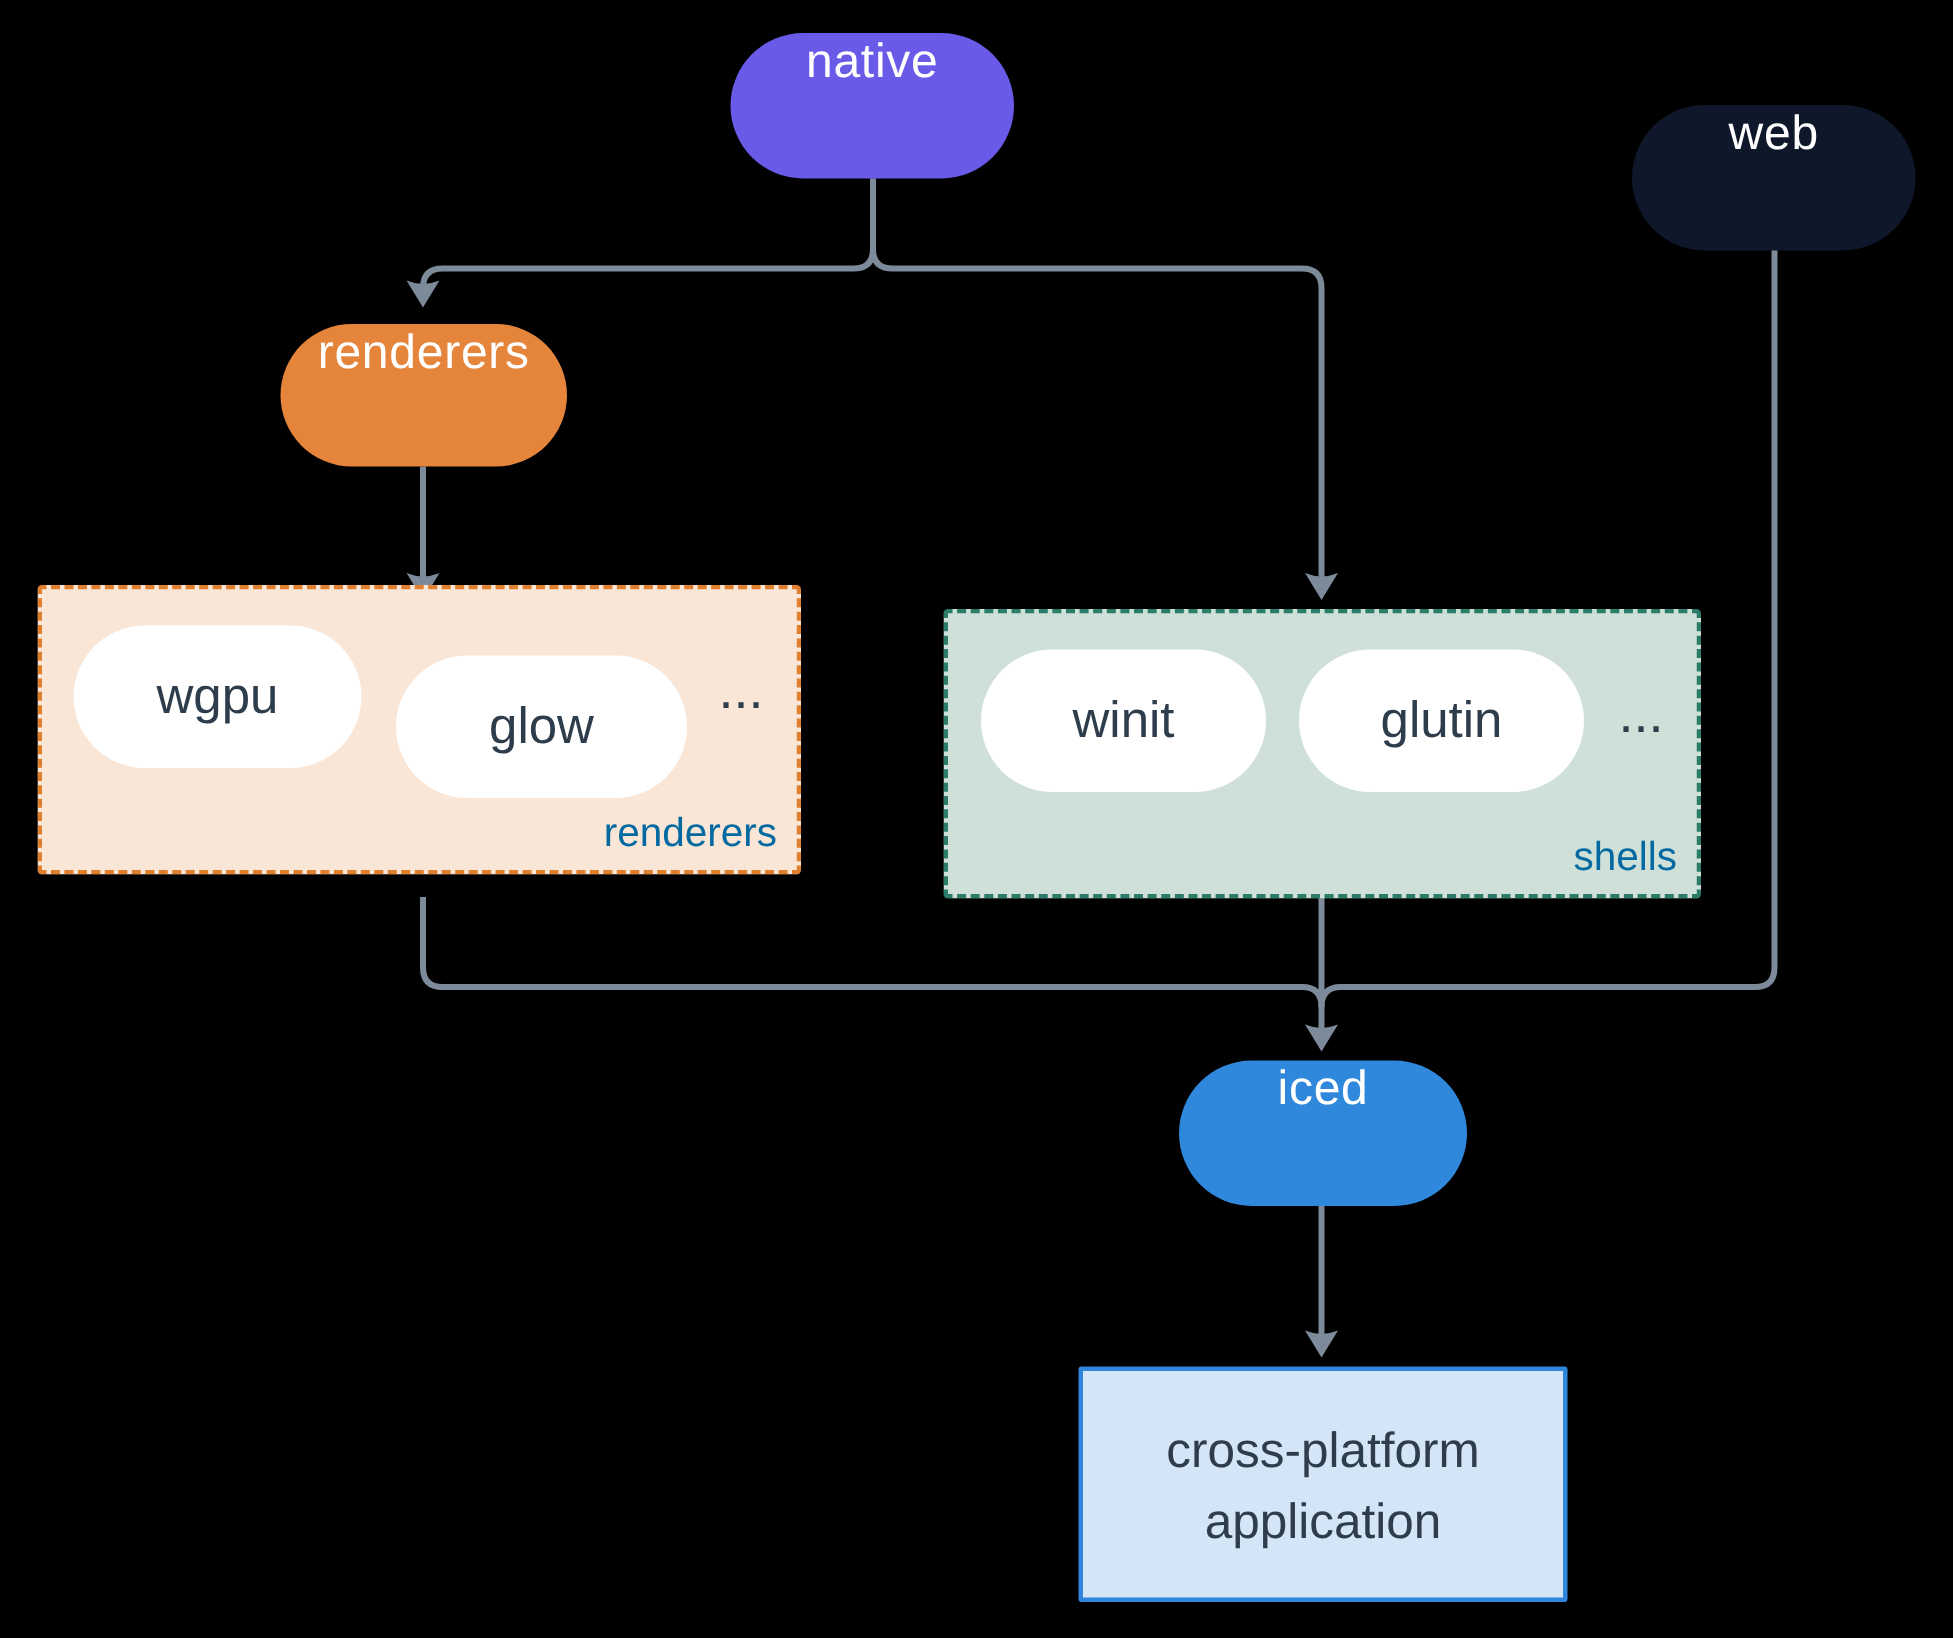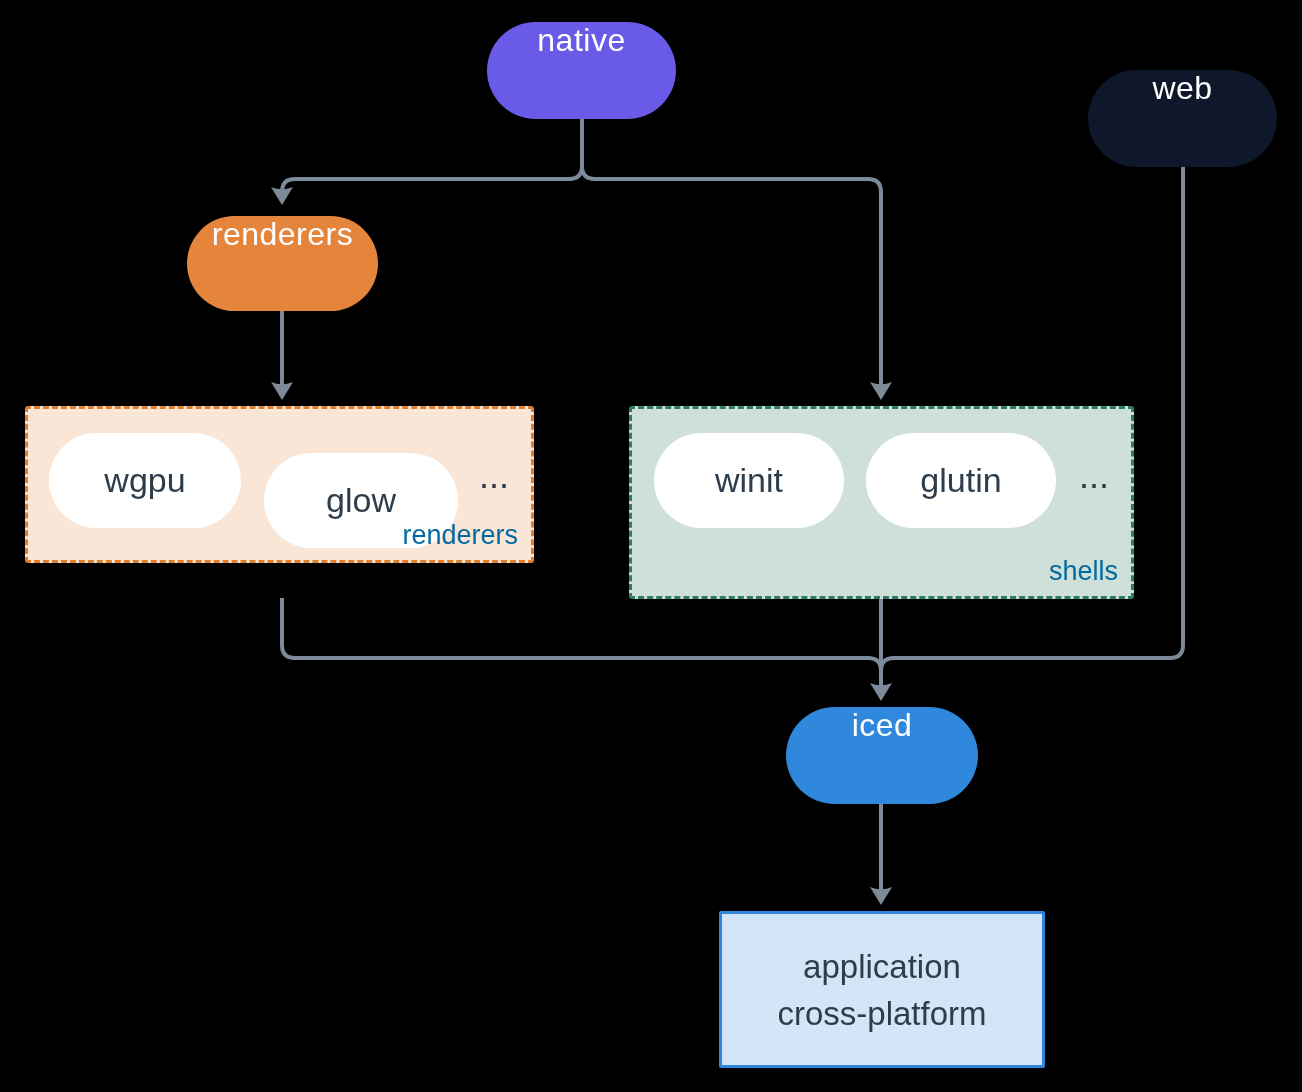--- a/index.html
+++ b/index.html
@@ -33,21 +33,21 @@
   .pill-web      { left: 1088px; top: 22px; width: 189px; height: 97px; background: #0f172a; margin-top: 48px; }
   .pill-graphics { left: 187px; top: 216px; width: 191px; height: 95px; background: #e5853c; }
   .pill-iced     { left: 786px; top: 707px; width: 192px; height: 97px; background: #2f88dc; }
 
   .group {
     position: absolute;
     border-radius: 3px;
     box-sizing: border-box;
   }
   .group-renderers {
-    left: 25px; top: 406px; width: 509px; height: 157px;
+    left: 25px; top: 390px; width: 509px; height: 193px;
     background: #f9e6d7;
     border: 3px dashed #e0802f;
   }
   .group-shells {
     left: 629px; top: 406px; width: 505px; height: 193px;
     background: #cfe0d8;
     border: 3px dashed #2b7c69;
   }
   .inner-pill {
     position: absolute;
@@ -153,17 +153,17 @@
     </div>
     <div class="ellipsis">...</div>
     <div class="group-label">shells</div>
   </div>
 
   <div class="pill pill-iced">
     <span>iced</span>
   </div>
 
   <div class="app-box">
+    <span>cross-platform</span>
     <span>application</span>
-    <span>cross-platform</span>
   </div>
 
 </div>
 
 </body></html>

